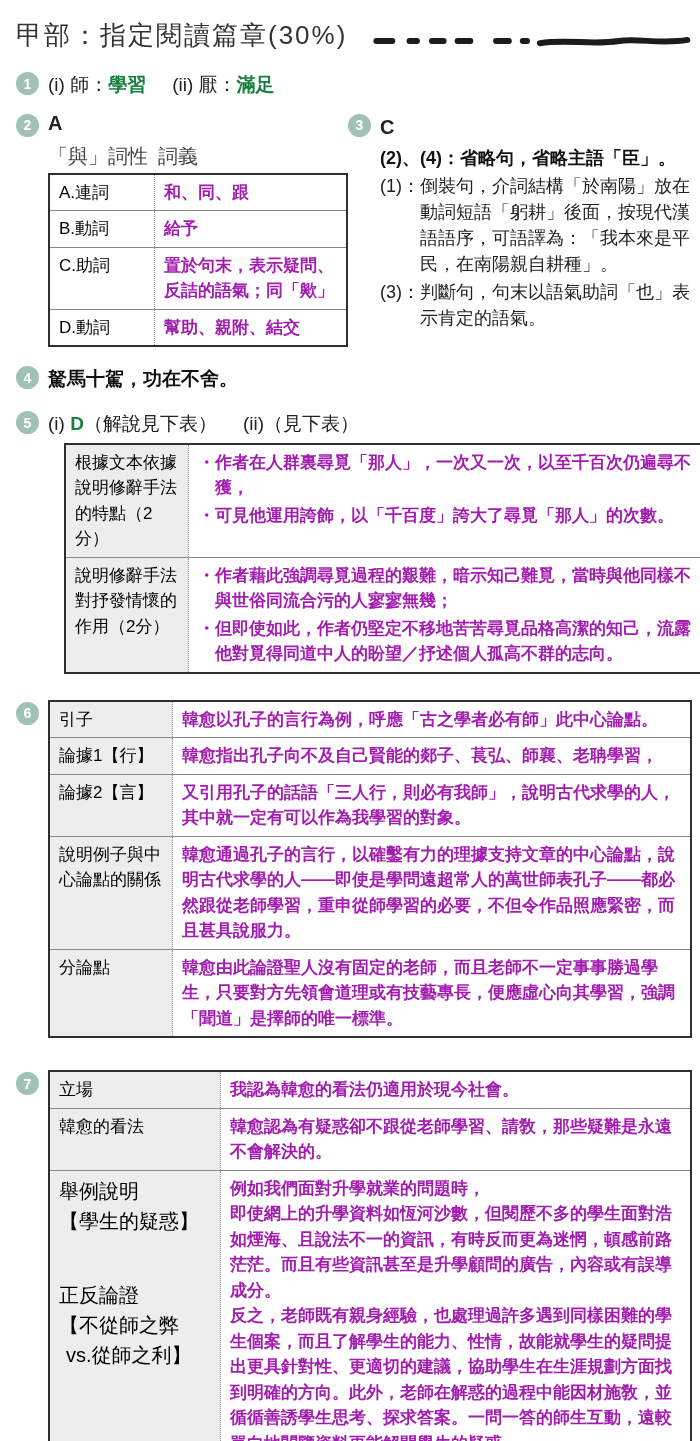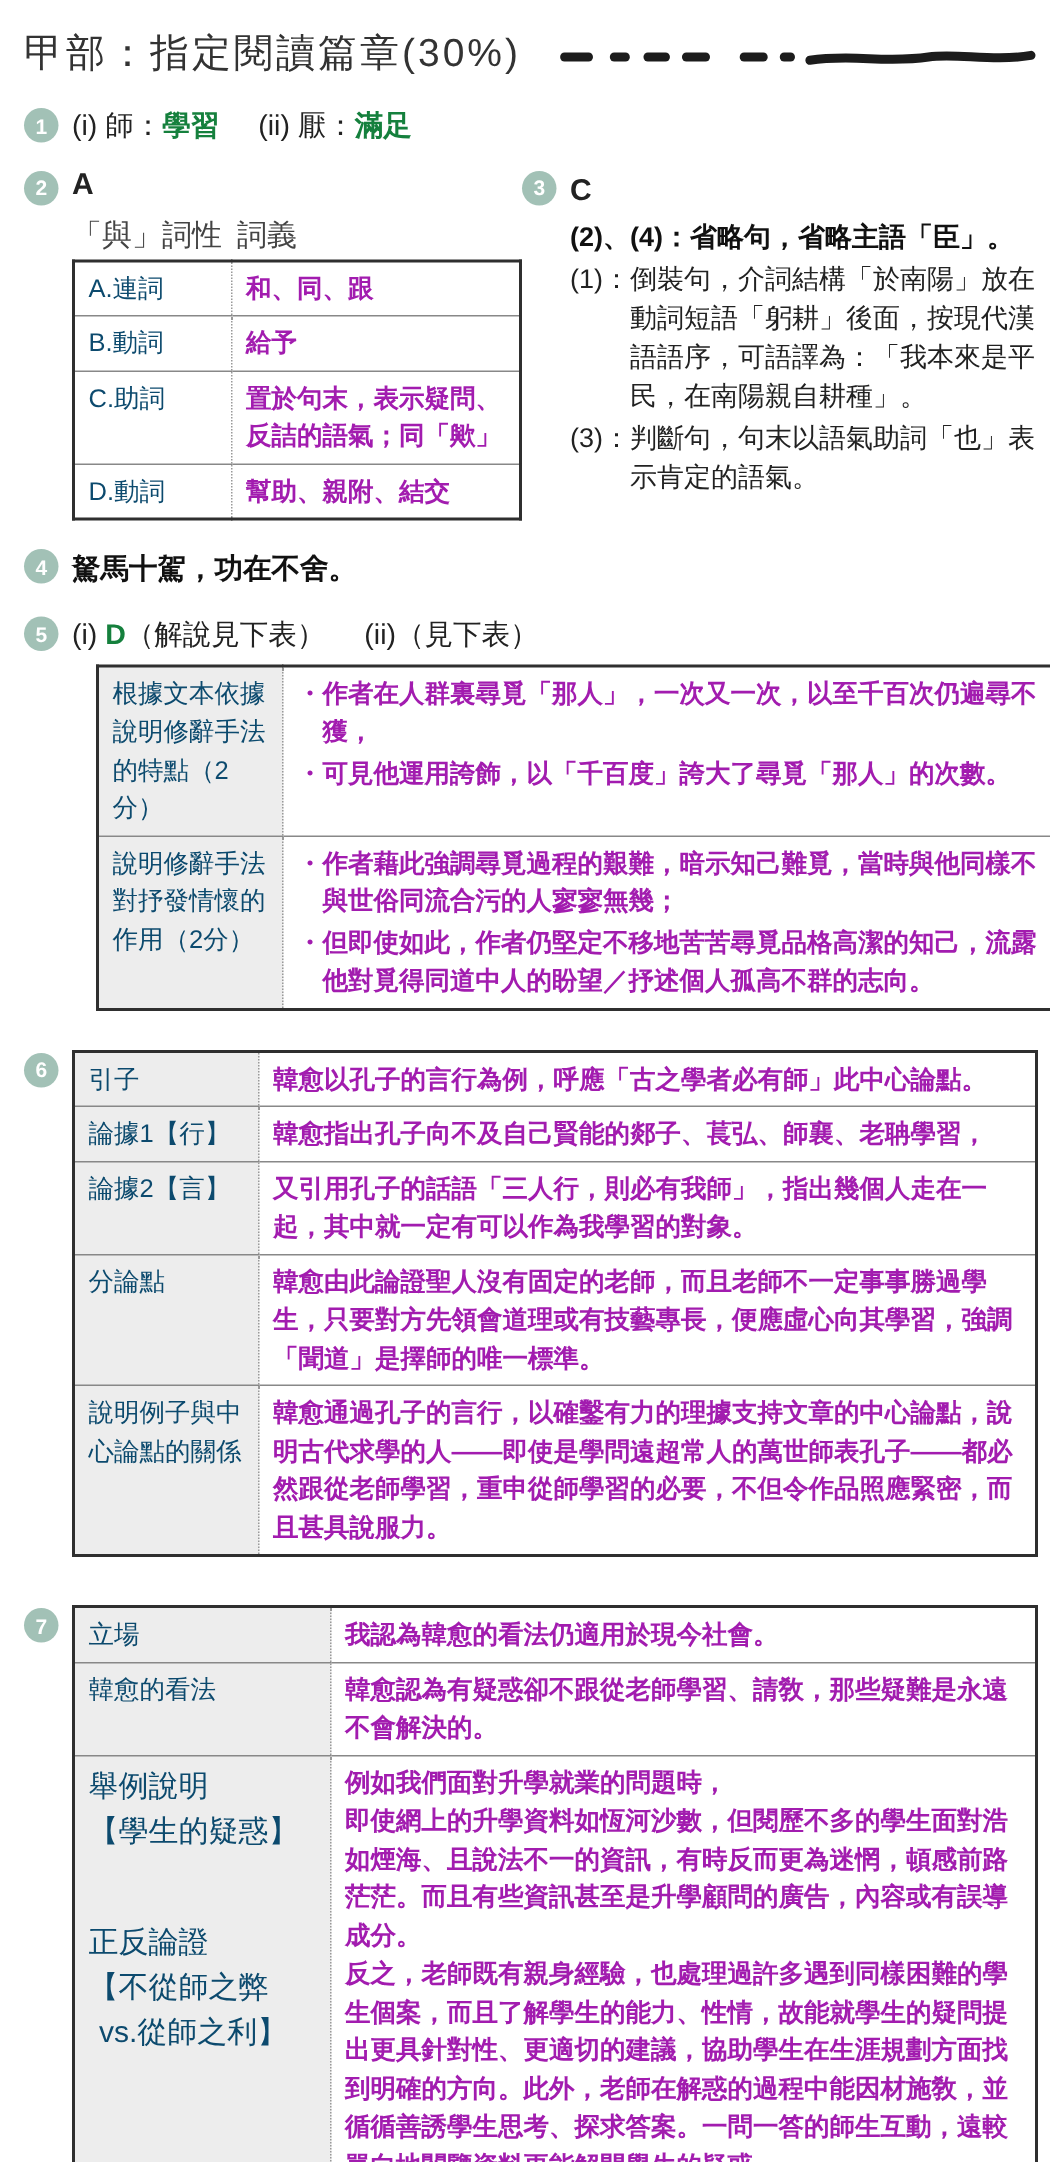--- a/index.html
+++ b/index.html
@@ -3,21 +3,21 @@
 <meta charset="utf-8">
 <style>
   html,body{margin:0;padding:0;background:#ffffff;}
   .page{
     width:700px;min-height:1441px;box-sizing:border-box;
     padding:14px 8px 24px 16px;
     font-family:"Liberation Sans","DejaVu Sans",sans-serif;
     color:#222;background:#fff;
   }
   
-  .hdr{display:flex;align-items:flex-start;gap:24px;margin-top:4px;}
+  .hdr{display:flex;align-items:flex-end;gap:24px;margin-top:4px;}
   .title{font-size:26px;font-weight:400;letter-spacing:2px;color:#333;margin:0;white-space:nowrap;}
   .squiggle{flex:1 1 auto;height:24px;margin-top:8px;}
   
   .item-row{display:flex;align-items:flex-start;gap:9px;margin-top:17px;}
   .badge{
     flex:0 0 23px;width:23px;height:23px;border-radius:50%;
     background:#a2c1b6;color:#fff;font-weight:700;font-size:14px;
     display:inline-flex;align-items:center;justify-content:center;margin-top:2px;
   }
   .content{flex:1 1 auto;min-width:0;}
@@ -27,21 +27,21 @@
   .ans-letter{font-size:20px;font-weight:600;color:#222;}
   .boldline{font-size:19px;font-weight:700;color:#111;padding-top:2px;}
   
   .twocol{display:flex;margin-top:14px;align-items:flex-start;}
   .colL{flex:0 0 332px;width:332px;}
   .colR{flex:1 1 auto;min-width:0;}
   
   table.grid{border-collapse:collapse;border:2px solid #2f2f2f;width:100%;table-layout:fixed;}
   table.grid td{border-top:1px solid #888;vertical-align:top;padding:5px 9px;font-size:17px;line-height:1.5;word-break:break-all;}
   table.grid tr:first-child td{border-top:none;}
-  td.lc{border-right:1px dotted #999;color:#0c4a6e;font-weight:400;}
+  td.lc{border-right:1px dotted #999;color:#000000;font-weight:400;}
   td.rc{font-weight:700;color:#a21caf;}
   .shade td.lc{background:#ededed;}
   .t2{width:296px;}
   .t2 td.lc{width:86px;}
   .t56 td.lc{width:104px;}
   .t7 td.lc{width:152px;}
   
   .t2head{display:flex;font-size:20px;color:#444;margin:8px 0 3px 0;}
   .t2head .h1{width:110px;}
   
@@ -181,29 +181,29 @@
           <tr>
             <td class="lc">引子</td>
             <td class="rc">韓愈以孔子的言行為例，呼應「古之學者必有師」此中心論點。</td>
           </tr>
           <tr>
             <td class="lc">論據1【行】</td>
             <td class="rc">韓愈指出孔子向不及自己賢能的郯子、萇弘、師襄、老聃學習，</td>
           </tr>
           <tr>
             <td class="lc">論據2【言】</td>
-            <td class="rc">又引用孔子的話語「三人行，則必有我師」，指出幾個人走在一起，其中就一定有可以作為我學習的對象。</td>
+            <td class="rc">又引用孔子的話語「三人行，則必有我師」，說明古代求學的人，其中就一定有可以作為我學習的對象。</td>
+          </tr>
+          <tr>
+            <td class="lc">說明例子與中心論點的關係</td>
+            <td class="rc">韓愈通過孔子的言行，以確鑿有力的理據支持文章的中心論點，說明古代求學的人——即使是學問遠超常人的萬世師表孔子——都必然跟從老師學習，重申從師學習的必要，不但令作品照應緊密，而且甚具說服力。</td>
           </tr>
           <tr>
             <td class="lc">分論點</td>
             <td class="rc">韓愈由此論證聖人沒有固定的老師，而且老師不一定事事勝過學生，只要對方先領會道理或有技藝專長，便應虛心向其學習，強調「聞道」是擇師的唯一標準。</td>
-          </tr>
-          <tr>
-            <td class="lc">說明例子與中心論點的關係</td>
-            <td class="rc">韓愈通過孔子的言行，以確鑿有力的理據支持文章的中心論點，說明古代求學的人——即使是學問遠超常人的萬世師表孔子——都必然跟從老師學習，重申從師學習的必要，不但令作品照應緊密，而且甚具說服力。</td>
           </tr>
         </tbody>
       </table>
     </div>
   </div>
 
   <div class="item-row mt32">
     <span class="badge">7</span>
     <div class="content">
       <table class="grid t7 shade">

